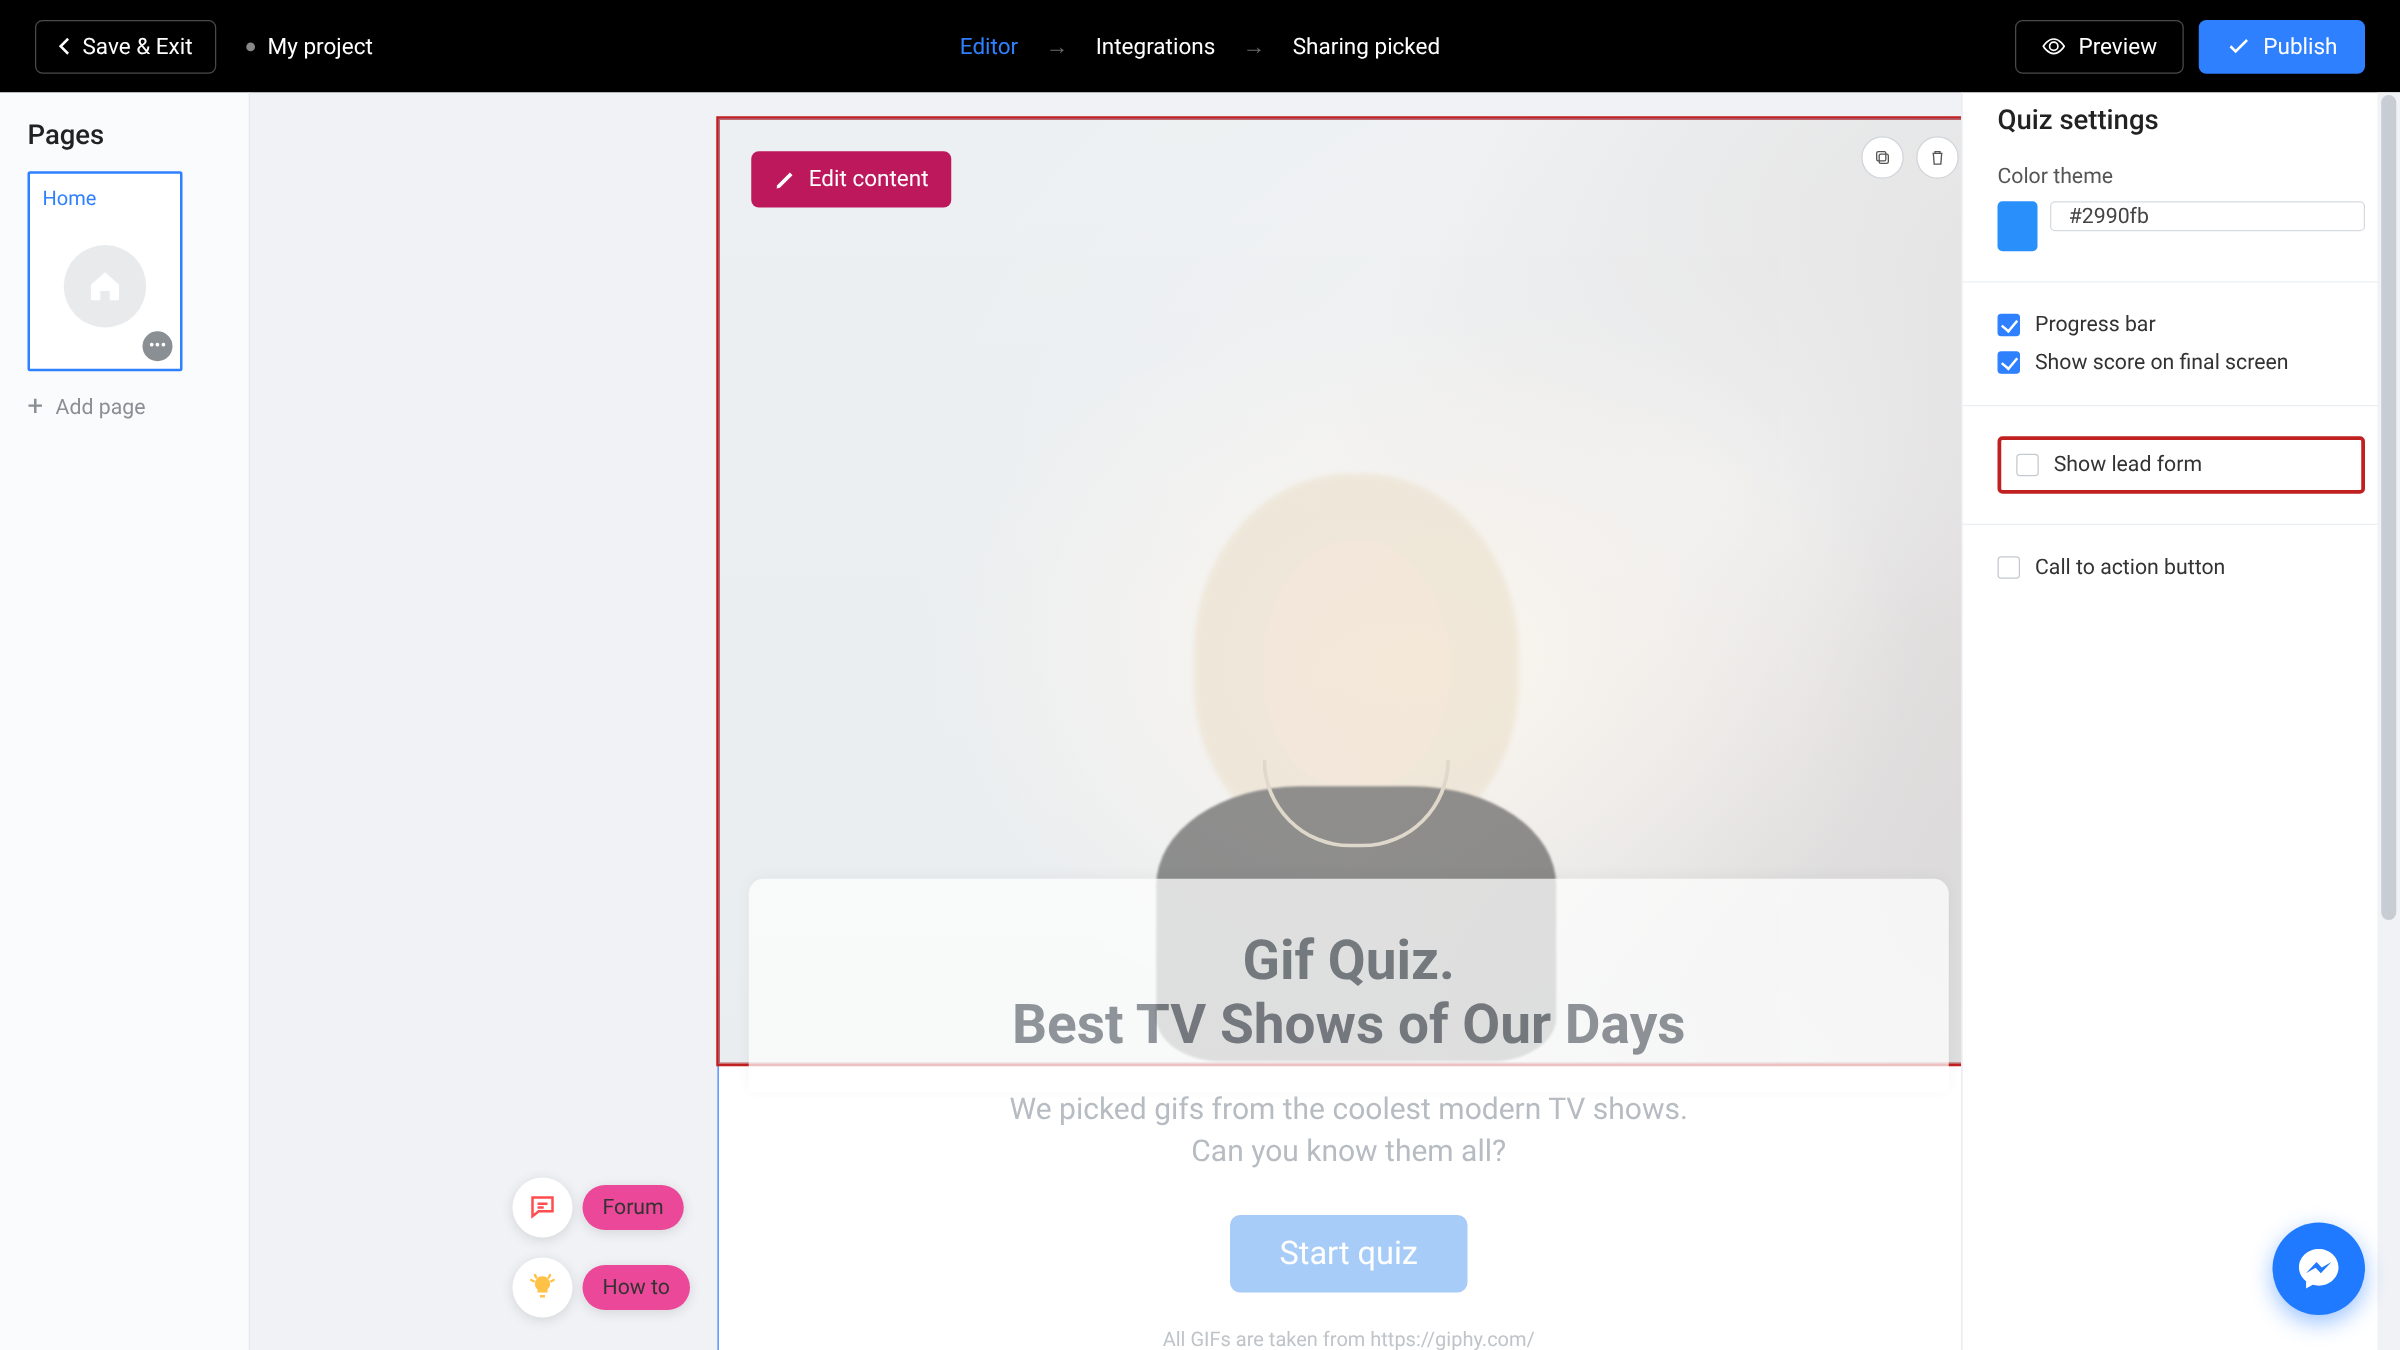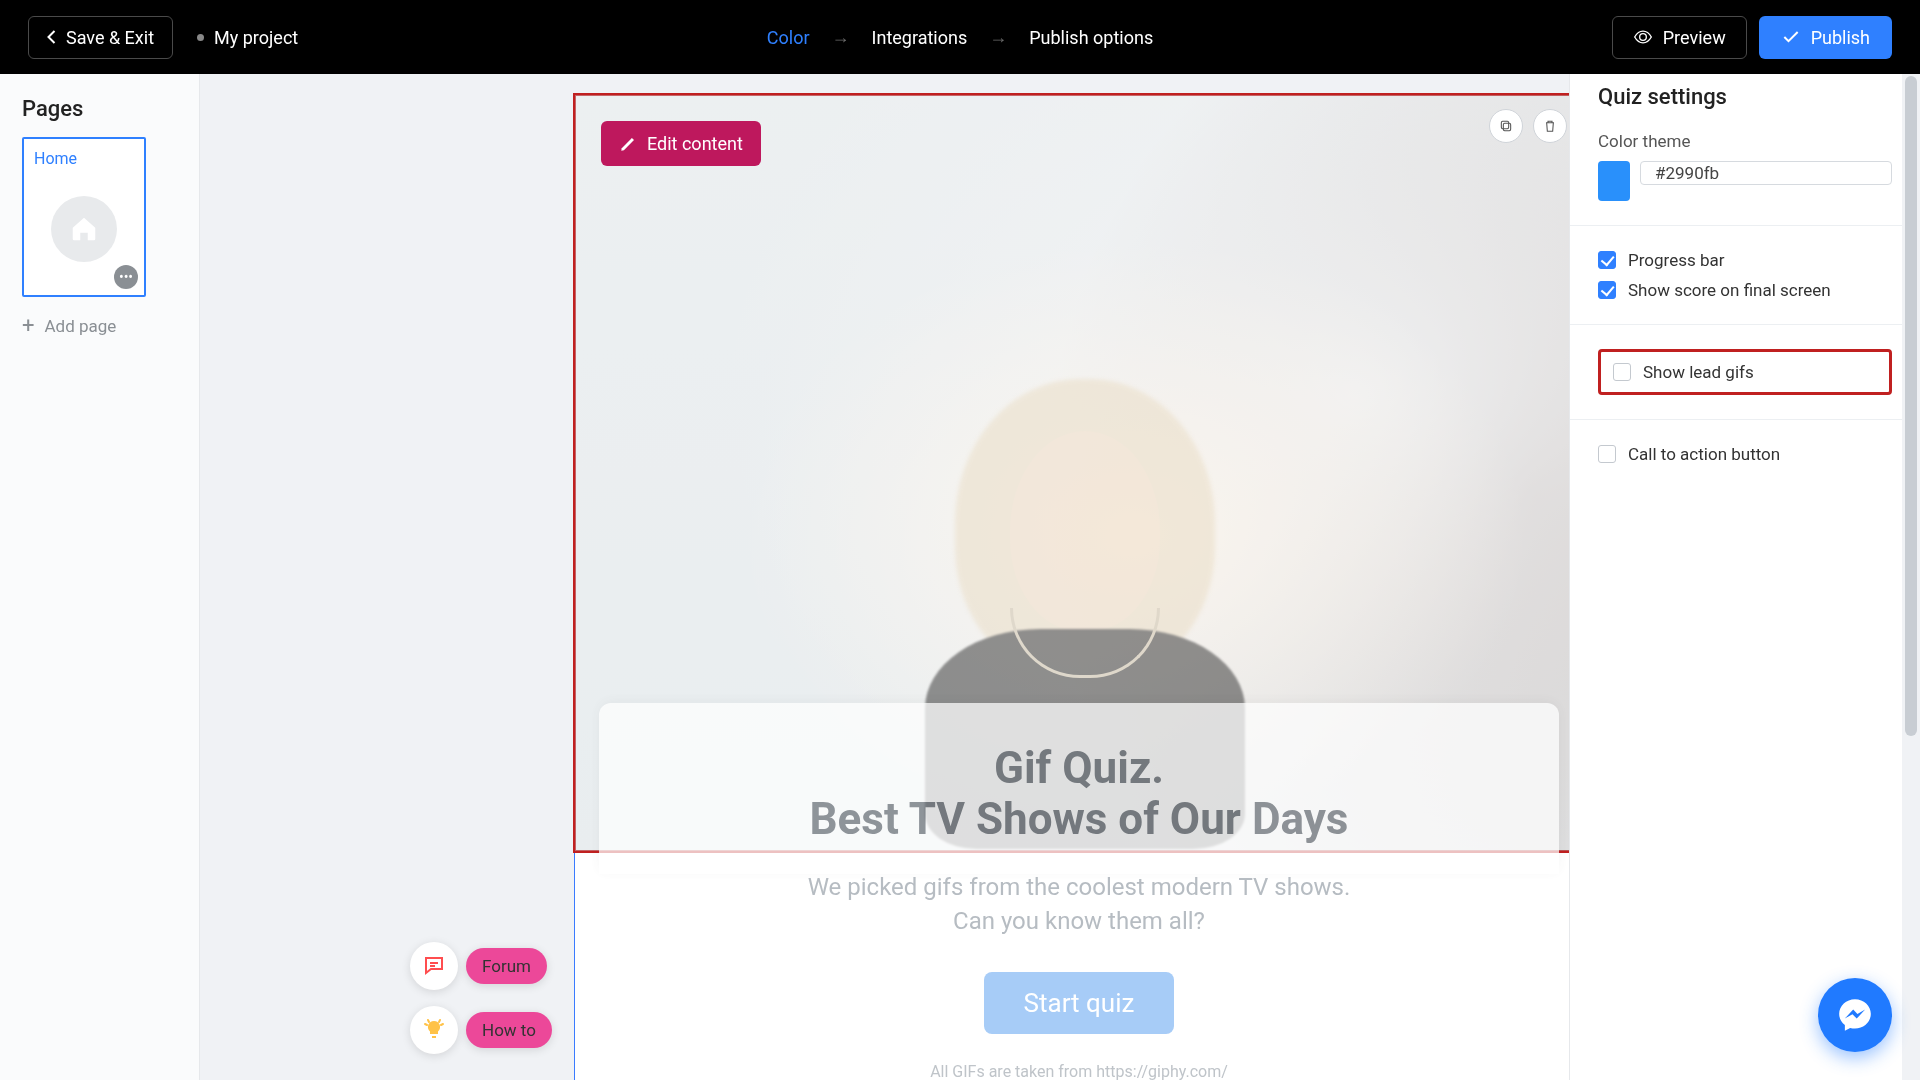--- a/index.html
+++ b/index.html
@@ -96,25 +96,25 @@
         <path d="M7 1 1 7l6 6" fill="none" stroke="#fff" stroke-width="2"></path>
       </svg>
     <span>Save &amp; Exit</span>
   </button>
   <span class="project">
     <span class="dot"></span>
     <span>My project</span>
   </span>
 
   <div class="center-nav">
-    <span class="nav-item active">Color</span>
+    <span class="nav-item active">Editor</span>
     <span class="nav-arrow">→</span>
     <span class="nav-item">Integrations</span>
     <span class="nav-arrow">→</span>
-    <span class="nav-item">Publish options</span>
+    <span class="nav-item">Sharing picked</span>
   </div>
 
   <div class="right-group">
     <button class="btn-preview">
       <svg viewBox="0 0 24 24" width="20" height="20">
           <path d="M12 5C6 5 2 12 2 12s4 7 10 7 10-7 10-7-4-7-10-7Zm0 11a4 4 0 1 1 0-8 4 4 0 0 1 0 8Z" fill="none" stroke="#fff" stroke-width="1.6"></path>
         </svg>
       <span>Preview</span>
     </button>
     <button class="btn-publish">
@@ -231,21 +231,21 @@
     <label class="check-row">
       <span class="cb on"></span>
       <span>Show score on final screen</span>
     </label>
 
     <div class="divider"></div>
 
     <div class="lead-highlight">
       <label class="check-row" style="margin:0">
         <span class="cb"></span>
-        <span>Show lead gifs</span>
+        <span>Show lead form</span>
       </label>
     </div>
 
     <div class="divider"></div>
 
     <label class="check-row">
       <span class="cb"></span>
       <span>Call to action button</span>
     </label>
   </div>

